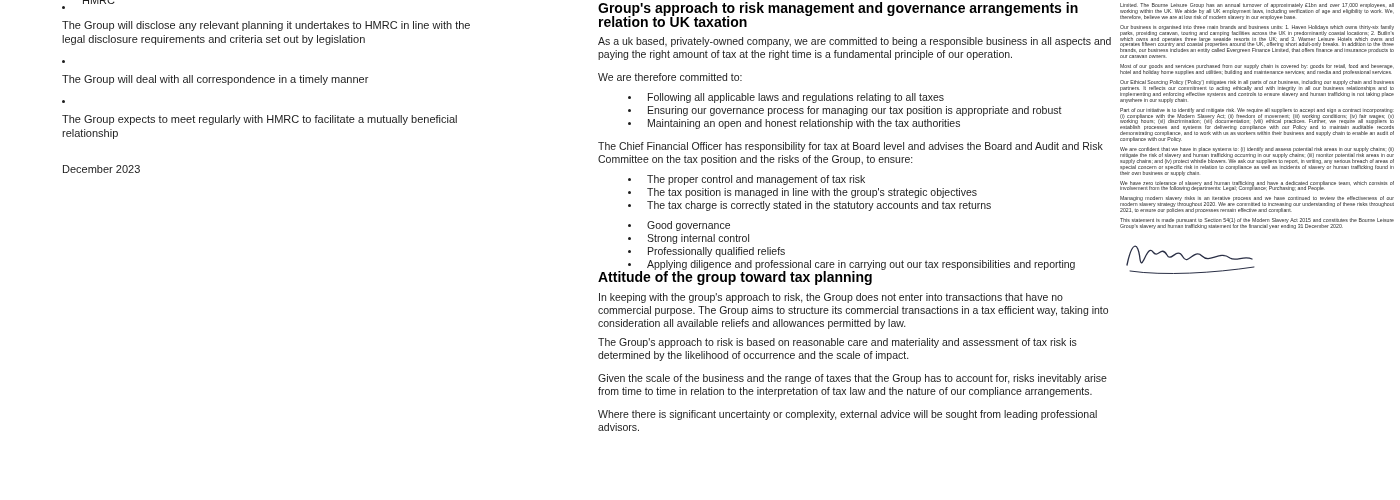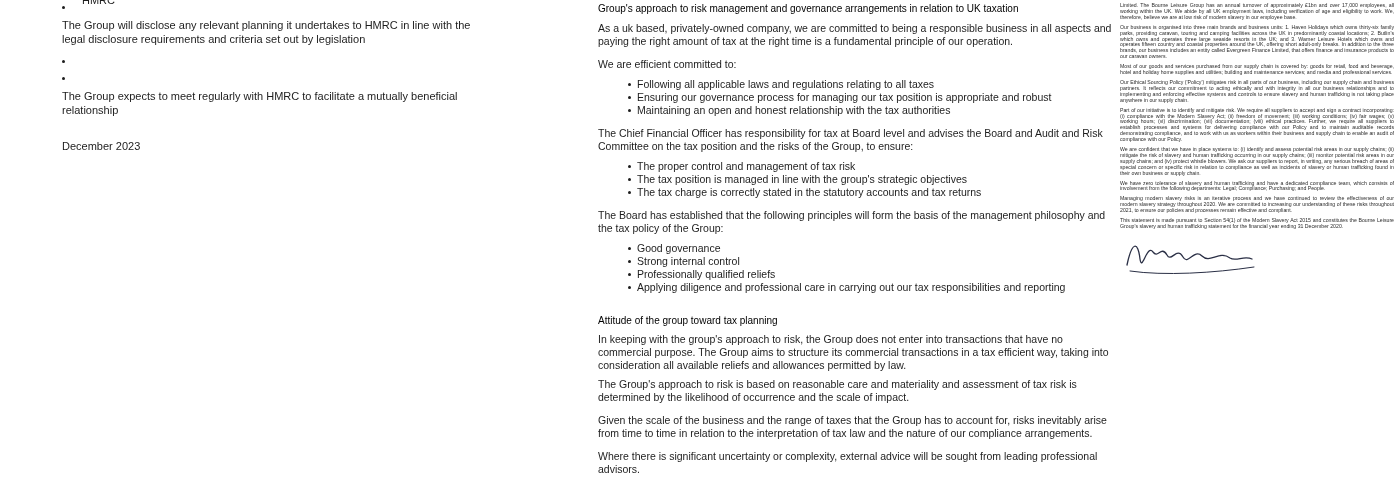--- a/index.html
+++ b/index.html
@@ -10,59 +10,60 @@
   
   .col-left { position:absolute; left:62px; top:0; width:432px; font-size:11px; line-height:14px; }
   .cutoff { position:absolute; top:-7px; left:20px; font-size:11px; }
   .lb { display:flex; gap:9px; margin-bottom:8px;flex-direction:column; }
   .lb:first-of-type { margin-top:10px; }
   .dot { width:3px; height:3px; background:#1d1d1d; border-radius:50%; margin-top:6px; flex:none; }
   .date { margin-top:22px; }
 
   
   .col-main { position:absolute; left:598px; top:0; width:518px; font-size:10.5px; line-height:13px; }
-  .doc-h { font-weight:normal; color:#000; font-size:10px; line-height:13.5px; }
+  .doc-h { font-weight:bold; color:#000; font-size:14px; line-height:13.5px; }
   .h1 { margin-top:2px; }
   .p { margin-top:6px; }
   .p-gap { margin-top:10px; }
   .sub { margin-top:7px; margin-left:30px; }
-  .sb { display:flex; gap:6px; }
+  .sb { display:flex; gap:16px; }
   .sb .dot { margin-top:5px; }
-  .h2 { margin-top:20px; }
+  .h2 { margin-top:0; }
 
   
   .col-fine { position:absolute; left:1120px; top:3px; width:274px; font-size:5.2px; line-height:5.9px; color:#2b2b2b; text-align:justify; }
   .col-fine p { margin-bottom:4px; }
   .sig { margin-top:5px; margin-left:2px; }
 </style>
 </head>
 <body>
 
 <div class="page">
 
   <div class="col-left">
     <div class="cutoff">HMRC</div>
     <div class="lb">
       <span class="dot"></span>
       <span>The Group will disclose any relevant planning it undertakes to HMRC in line with the legal disclosure requirements and criteria set out by legislation</span>
     </div>
     <div class="lb">
       <span class="dot"></span>
+      <span>The Group will deal with all correspondence in a timely manner</span>
     </div>
     <div class="lb">
       <span class="dot"></span>
       <span>The Group expects to meet regularly with HMRC to facilitate a mutually beneficial relationship</span>
     </div>
     <div class="date">December 2023</div>
   </div>
 
   <div class="col-main">
     <div class="doc-h h1">Group's approach to risk management and governance arrangements in relation to UK taxation</div>
     <div class="p">As a uk based, privately-owned company, we are committed to being a responsible business in all aspects and paying the right amount of tax at the right time is a fundamental principle of our operation.</div>
-    <div class="p p-gap">We are efficient committed to:</div>
+    <div class="p p-gap">We are therefore committed to:</div>
 
     <div class="sub">
       <div class="sb">
           <span class="dot"></span>
           <span>Following all applicable laws and regulations relating to all taxes</span>
         </div>
       <div class="sb">
           <span class="dot"></span>
           <span>Ensuring our governance process for managing our tax position is appropriate and robust</span>
         </div>
@@ -82,21 +83,20 @@
       <div class="sb">
           <span class="dot"></span>
           <span>The tax position is managed in line with the group's strategic objectives</span>
         </div>
       <div class="sb">
           <span class="dot"></span>
           <span>The tax charge is correctly stated in the statutory accounts and tax returns</span>
         </div>
     </div>
 
-    <div class="p p-gap">The Board has established that the following principles will form the basis of the management philosophy and the tax policy of the Group:</div>
 
     <div class="sub">
       <div class="sb">
           <span class="dot"></span>
           <span>Good governance</span>
         </div>
       <div class="sb">
           <span class="dot"></span>
           <span>Strong internal control</span>
         </div>

